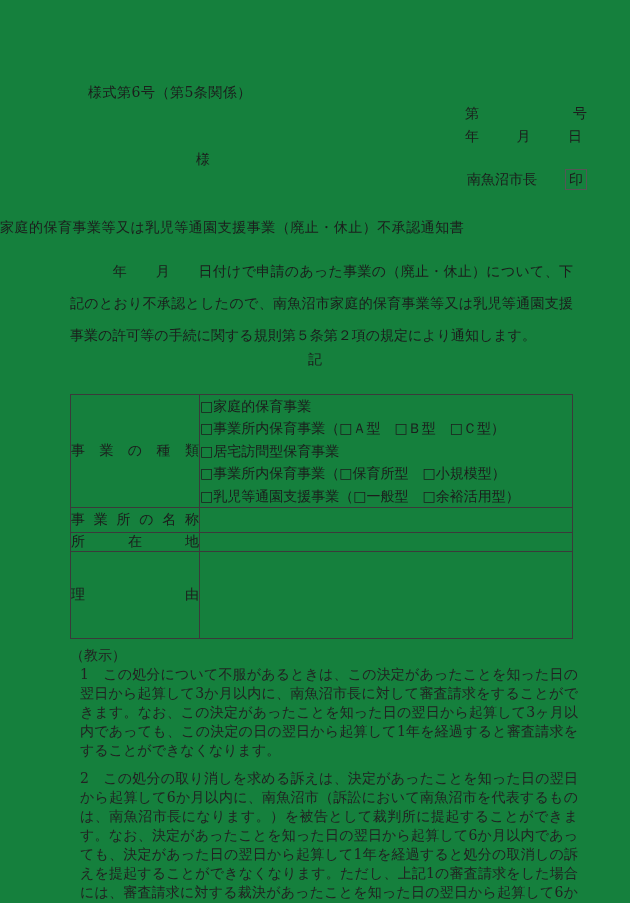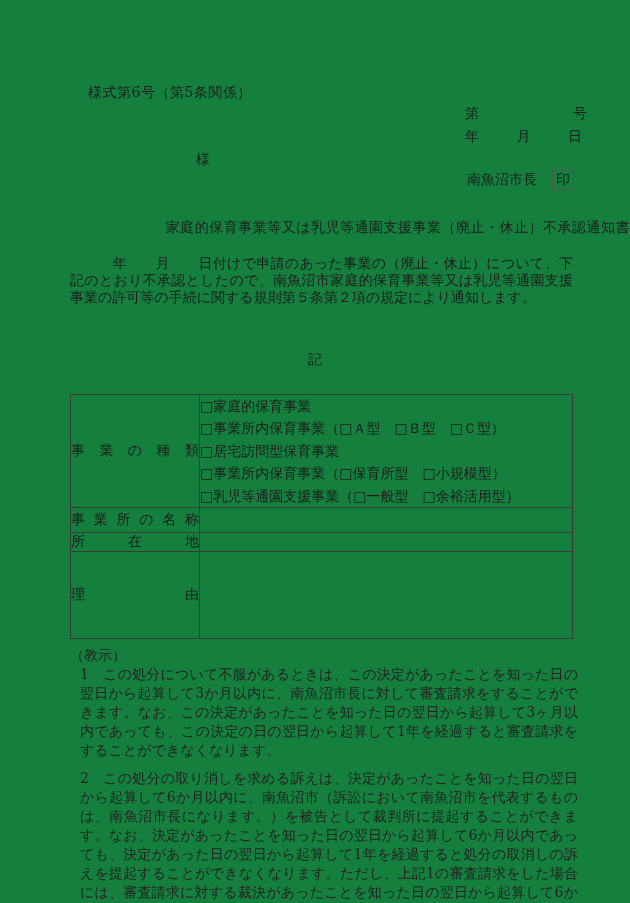--- a/index.html
+++ b/index.html
@@ -26,39 +26,39 @@
     display: flex; justify-content: space-between;
   }
   .date-line {
     left: 465px; top: 128px; width: 117px;
     display: flex; justify-content: space-between;
   }
   .addressee { left: 196px; top: 151px; }
 
   .issuer-line {
     left: 467px; top: 169px;
-    display: flex; align-items: center; gap: 15px;
+    display: flex; align-items: center; gap: 28px;
   }
   .seal-box {
     display: inline-block;
     border: 1px solid #555;
     padding: 2px 3px 3px 3px;
     line-height: 1;
     font-size: 14px;
   }
 
   .notice-title {
     left: 0; top: 219px; width: 630px;
-    text-align: right;
+    text-align: left;
     letter-spacing: 0.5px;
   }
 
   .notice-body {
     left: 70px; top: 255px; width: 503px;
-    line-height: 17px;
+    line-height: 32px;
     white-space: pre-wrap;
     text-align: justify;
   }
 
   .record-marker {
     left: 0; top: 351px; width: 630px;
     text-align: center;
   }
 
   table.details {

